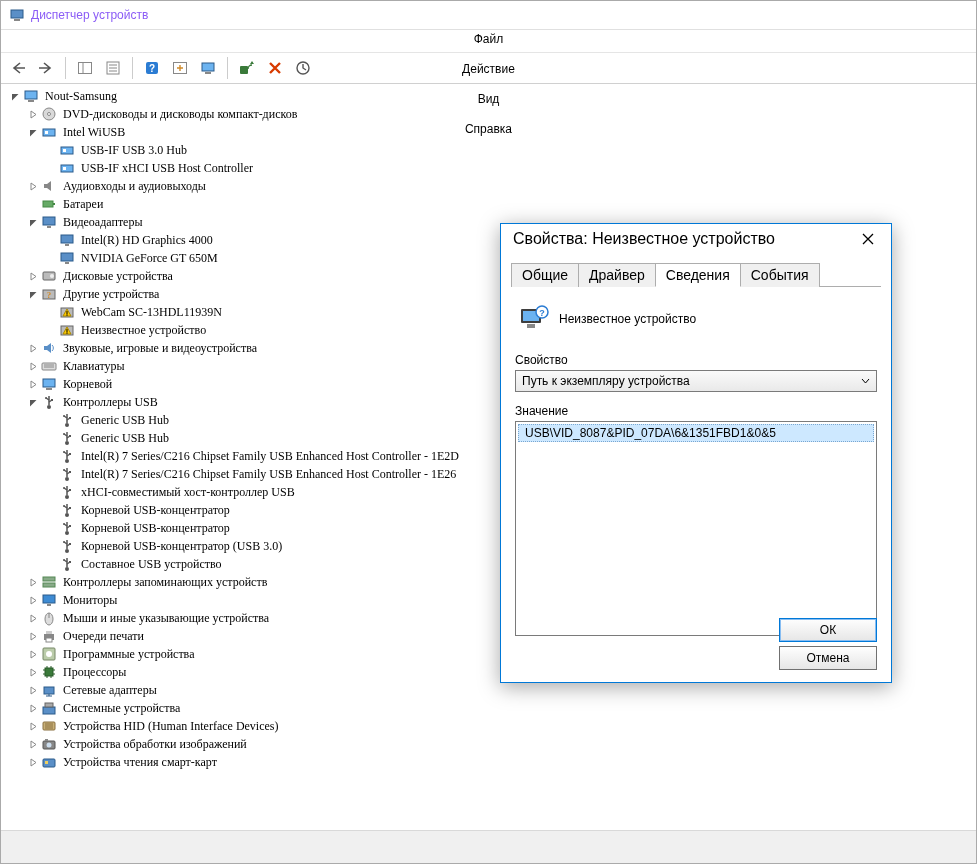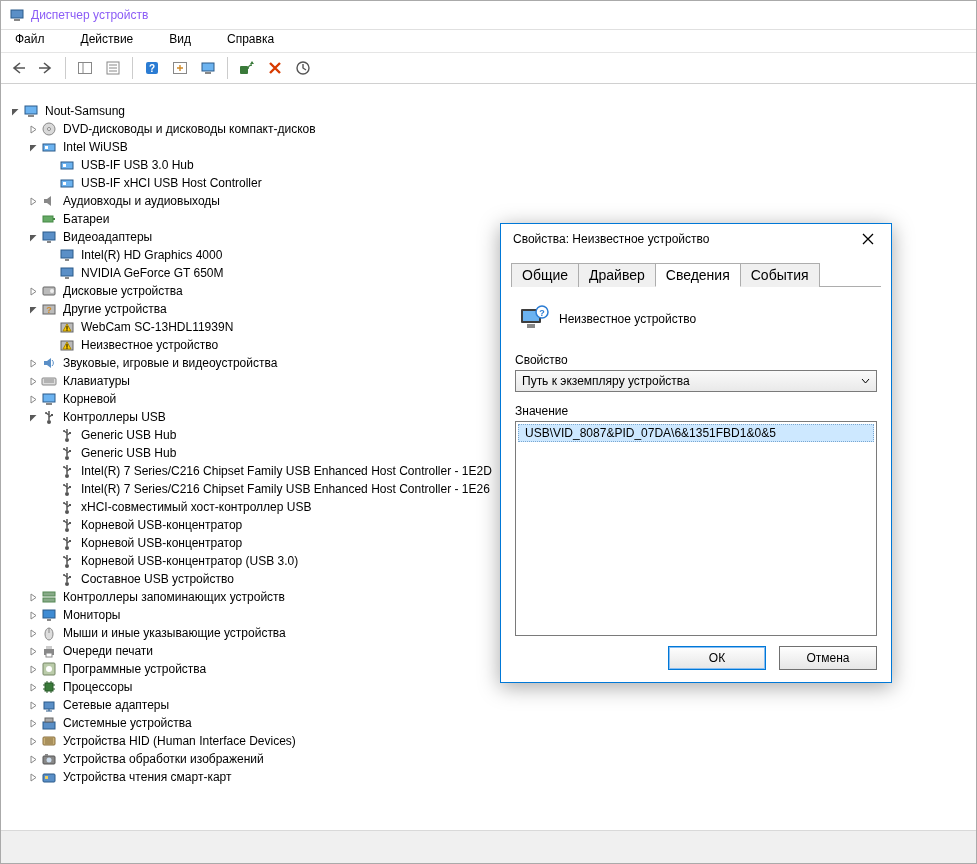--- a/index.html
+++ b/index.html
@@ -1,45 +1,45 @@
 <!DOCTYPE html>
 <html><head>
 <meta charset="utf-8">
 <style>
 html,body{margin:0;padding:0;font-family:"Segoe UI",Tahoma,sans-serif;font-size:12px;color:#000;background:#fff;}
 .window{width:977px;height:864px;position:relative;border:1px solid #aaa;box-sizing:border-box;background:#fff;}
 .titlebar{height:28px;display:flex;align-items:center;padding:0 8px;background:#fff;border-bottom:1px solid #e0e0e0;color:#8b5cf6;}
 .titlebar .ticon{width:16px;height:16px;margin-right:6px;display:inline-block;}
-.menubar{height:22px;display:flex;align-items:flex-start;padding:0 6px;border-bottom:1px solid #e5e5e5;gap:20px;}
+.menubar{height:22px;display:flex;align-items:center;padding:0 6px;border-bottom:1px solid #e5e5e5;gap:12px;flex-direction:column;}
 .menubar span{padding:2px 8px;cursor:default;}
 .toolbar{height:30px;display:flex;align-items:center;padding:0 4px;border-bottom:1px solid #d0d0d0;gap:2px;}
 .tbtn{width:24px;height:24px;display:flex;align-items:center;justify-content:center;border:1px solid transparent;}
 .sep{width:1px;height:22px;background:#ccc;margin:0 4px;}
-.tree{position:absolute;left:0;right:0;top:82px;bottom:34px;overflow:auto;padding:19px 4px 4px 2px;}
+.tree{position:absolute;left:0;right:0;top:82px;bottom:34px;overflow:auto;padding:4px 4px 4px 2px;font-family:Liberation Serif, serif;}
 .node{display:flex;align-items:center;height:18px;white-space:nowrap;}
 .node .tw{width:16px;height:16px;display:flex;align-items:center;justify-content:center;color:#666;font-size:11px;cursor:pointer;}
 .node .ic{width:16px;height:16px;display:inline-flex;align-items:center;justify-content:center;margin-right:4px;}
 .node .lbl{padding:1px 2px;}
 .indent{display:inline-block;}
 .statusbar{position:absolute;left:0;right:0;bottom:0;height:32px;border-top:1px solid #d9d9d9;background:#f0f0f0;}
 
 .dialog{position:absolute;left:499px;top:222px;width:392px;height:460px;border:1px solid #0078d7;background:#fff;box-shadow:0 4px 20px rgba(0,0,0,0.35);box-sizing:border-box;}
-.dialog .dtitle{height:30px;display:flex;align-items:center;justify-content:space-between;padding:0 6px 0 12px;background:#fff;font-size:12px;}
+.dialog .dtitle{height:30px;display:flex;align-items:center;justify-content:space-between;padding:0 6px 0 12px;background:#fff;font-size:16px;}
 .closebtn{width:34px;height:22px;display:flex;align-items:center;justify-content:center;}
 .tabs{display:flex;margin:8px 10px 0 10px;border-bottom:1px solid #adadad;font-size:14px;}
 .tab{padding:3px 10px;border:1px solid #adadad;border-bottom:none;margin-right:-1px;background:#f0f0f0;cursor:default;position:relative;top:1px;}
 .tab.active{background:#fff;border-bottom:1px solid #fff;z-index:2;}
 .dcontent{padding:10px 14px;}
 .devrow{display:flex;align-items:center;gap:10px;margin:6px 0 18px 2px;}
 .devrow .devicon{width:32px;height:32px;}
 .fieldlbl{margin:8px 0 3px 0;}
 .dropdown{width:100%;height:22px;border:1px solid #7a7a7a;background:linear-gradient(#fafafa,#e9e9e9);display:flex;align-items:center;justify-content:space-between;padding:0 6px;box-sizing:border-box;font-size:12px;}
 .listbox{width:100%;height:215px;border:1px solid #7a7a7a;background:#fff;margin-top:2px;box-sizing:border-box;padding:2px;}
 .listbox .item{background:#cde8ff;border:1px dotted #7aa7d0;padding:1px 6px;font-size:12px;}
-.dlgbuttons{position:absolute;right:14px;bottom:12px;display:flex;gap:13px;}
+.dlgbuttons{position:absolute;right:14px;bottom:12px;display:flex;gap:4px;flex-direction:column;}
 .btn{min-width:72px;height:22px;border:1px solid #707070;background:linear-gradient(#fefefe,#e6e6e6);font-size:12px;display:flex;align-items:center;justify-content:center;padding:0 12px;cursor:default;}
 .btn.default{border:1px solid #0078d7;box-shadow:0 0 0 1px #87bdf2 inset;}
 svg{display:block;}
 </style>
 </head>
 <body>
 
 <div class="window">
 
   <div class="titlebar">

